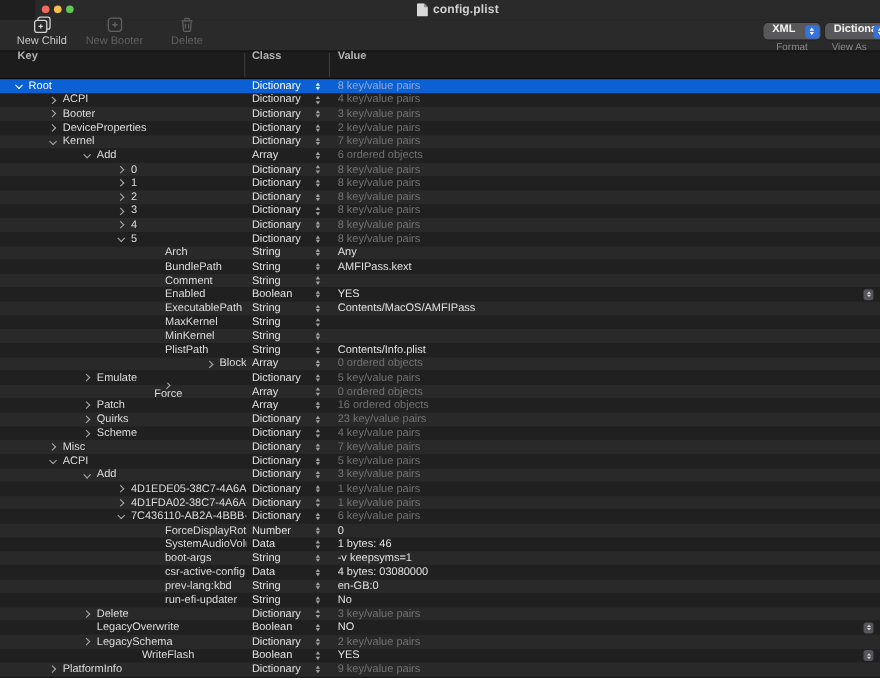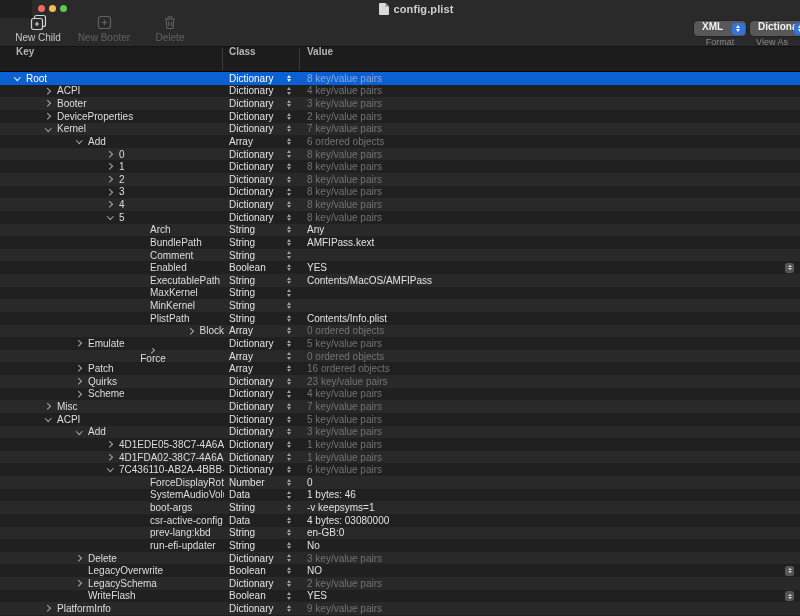--- a/index.html
+++ b/index.html
@@ -983,21 +983,21 @@
             <i class="td"></i>
           </span>
     </div>
     <div class="cell-value">
       <span class="vtext muted">2 key/value pairs</span>
     </div>
 
   </div>
 
   <div class="row dark">
-    <div class="cell-key" style="padding-left: 72px;">
+    <div class="cell-key" style="padding-left: 72px; gap: 41px;">
       <span class="disc none">
             <i class="chev"></i>
           </span>
       <span class="ktext">WriteFlash</span>
     </div>
     <div class="cell-class">
       <span class="ctext">Boolean</span>
       <span class="stepper">
             <i class="tu"></i>
             <i class="td"></i>

